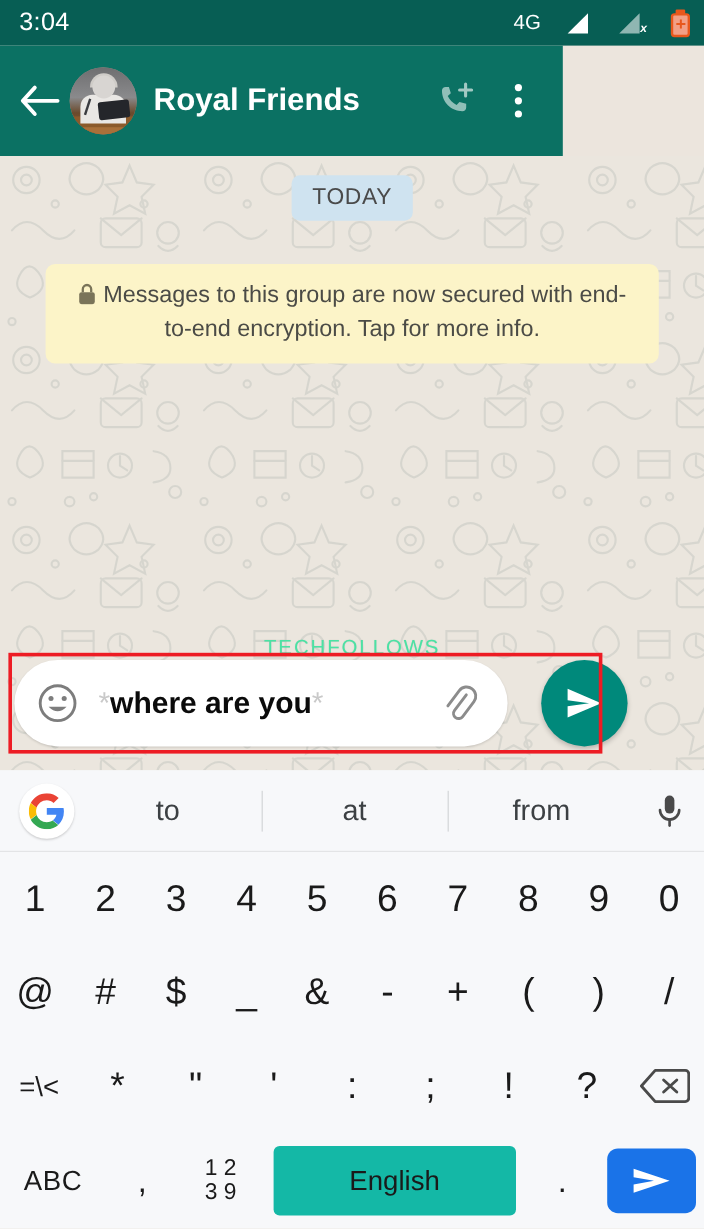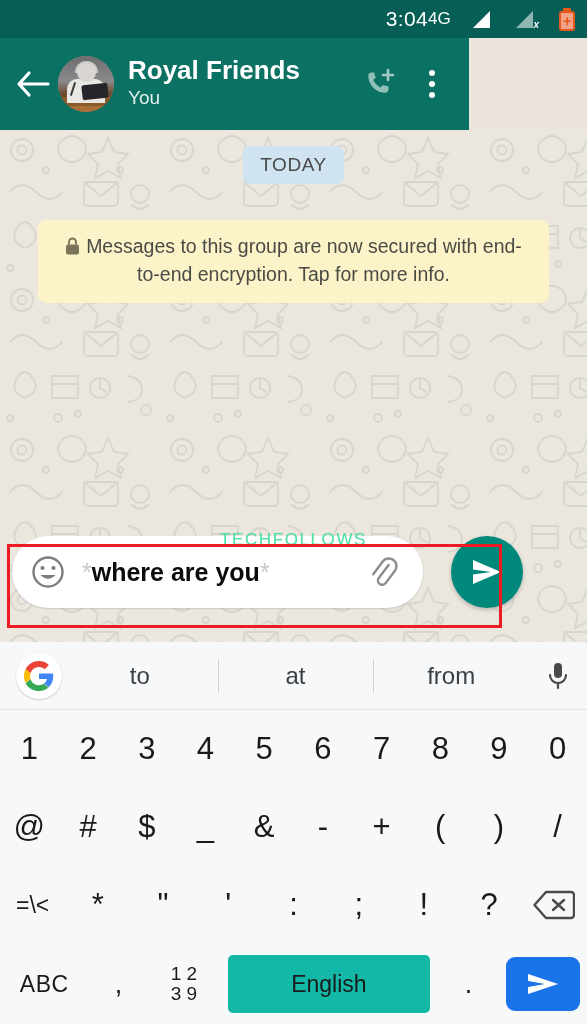--- a/index.html
+++ b/index.html
@@ -8,21 +8,21 @@
     font-family: "Liberation Sans", sans-serif;
     overflow: hidden;
     background: #ECE5DD;
   }
   .phone { position: relative; width: 587px; height: 1024px; overflow: hidden; }
 
   
   .statusbar {
     position: absolute; top: 0; left: 0; width: 587px; height: 38px;
     background: #075E54;
-    display: flex; align-items: center; justify-content: flex-end;
+    display: flex; align-items: center; justify-content: space-between;
     padding: 0 12px 0 16px;
   }
   .status-time { color: #fff; font-size: 21px; font-weight: 400; letter-spacing: .3px; }
   .status-right { display: flex; align-items: center; gap: 22px; }
   .net-label { color: #fff; font-size: 17px; letter-spacing: .2px; }
   .sig { position: relative; width: 21px; height: 17px; }
   .sig .tri {
     position: absolute; left: 0; bottom: 0; width: 0; height: 0;
     border-left: 17px solid transparent; border-bottom: 17px solid #fff;
   }
@@ -98,21 +98,21 @@
 
   
   .watermark {
     position: absolute; top: 530px; left: 0; width: 587px; z-index: 6;
     text-align: center; color: #4BE2A4; font-size: 17px; font-weight: 400;
     letter-spacing: 1.6px; text-shadow: 0 0 1px rgba(0,0,0,.12);
   }
 
   
   .inputbar {
-    position: absolute; top: 528px; left: 0; width: 535px; height: 88px;
+    position: absolute; top: 542px; left: 0; width: 535px; height: 88px;
     display: flex; align-items: center; padding: 0 12px; z-index: 5; gap: 16px;
   }
   .compose {
     flex: 1 1 auto; height: 72px; background: #fff; border-radius: 36px;
     display: flex; align-items: center; padding: 0 18px 0 14px;
     box-shadow: 0 1px 2px rgba(0,0,0,.14);
   }
   .emoji-btn { width: 44px; height: 44px; flex: none; display: flex; align-items: center; justify-content: center; }
   .msg-text {
     flex: 1 1 auto; margin-left: 12px; font-size: 25px; color: #111;
@@ -215,21 +215,20 @@
       <span class="av-podium"></span>
       <span class="av-podium2"></span>
       <span class="av-body"></span>
       <span class="av-hair"></span>
       <span class="av-head"></span>
       <span class="av-laptop"></span>
       <span class="av-mic"></span>
     </div>
     <div class="titles">
       <div class="chat-title">Royal Friends</div>
-      <div class="chat-sub">You</div>
     </div>
     <div class="appbar-actions">
       <div class="icon-btn">
         <svg width="34" height="34" viewBox="0 0 34 34">
           <path d="M8.5 5.5c-2 0-3.2 1.4-3.2 3.2 0 9.4 7.6 17 17 17 1.8 0 3.2-1.2 3.2-3.2v-3l-5.6-1.6-2.4 2.6c-3.2-1.6-5.8-4.2-7.4-7.4l2.6-2.4L11.1 5.5z" fill="rgba(255,255,255,0.55)"></path>
           <path d="M25 3 V13 M20 8 H30" stroke="rgba(255,255,255,0.62)" stroke-width="2.6" stroke-linecap="round"></path>
         </svg>
       </div>
       <div class="icon-btn">
         <span class="dots">

